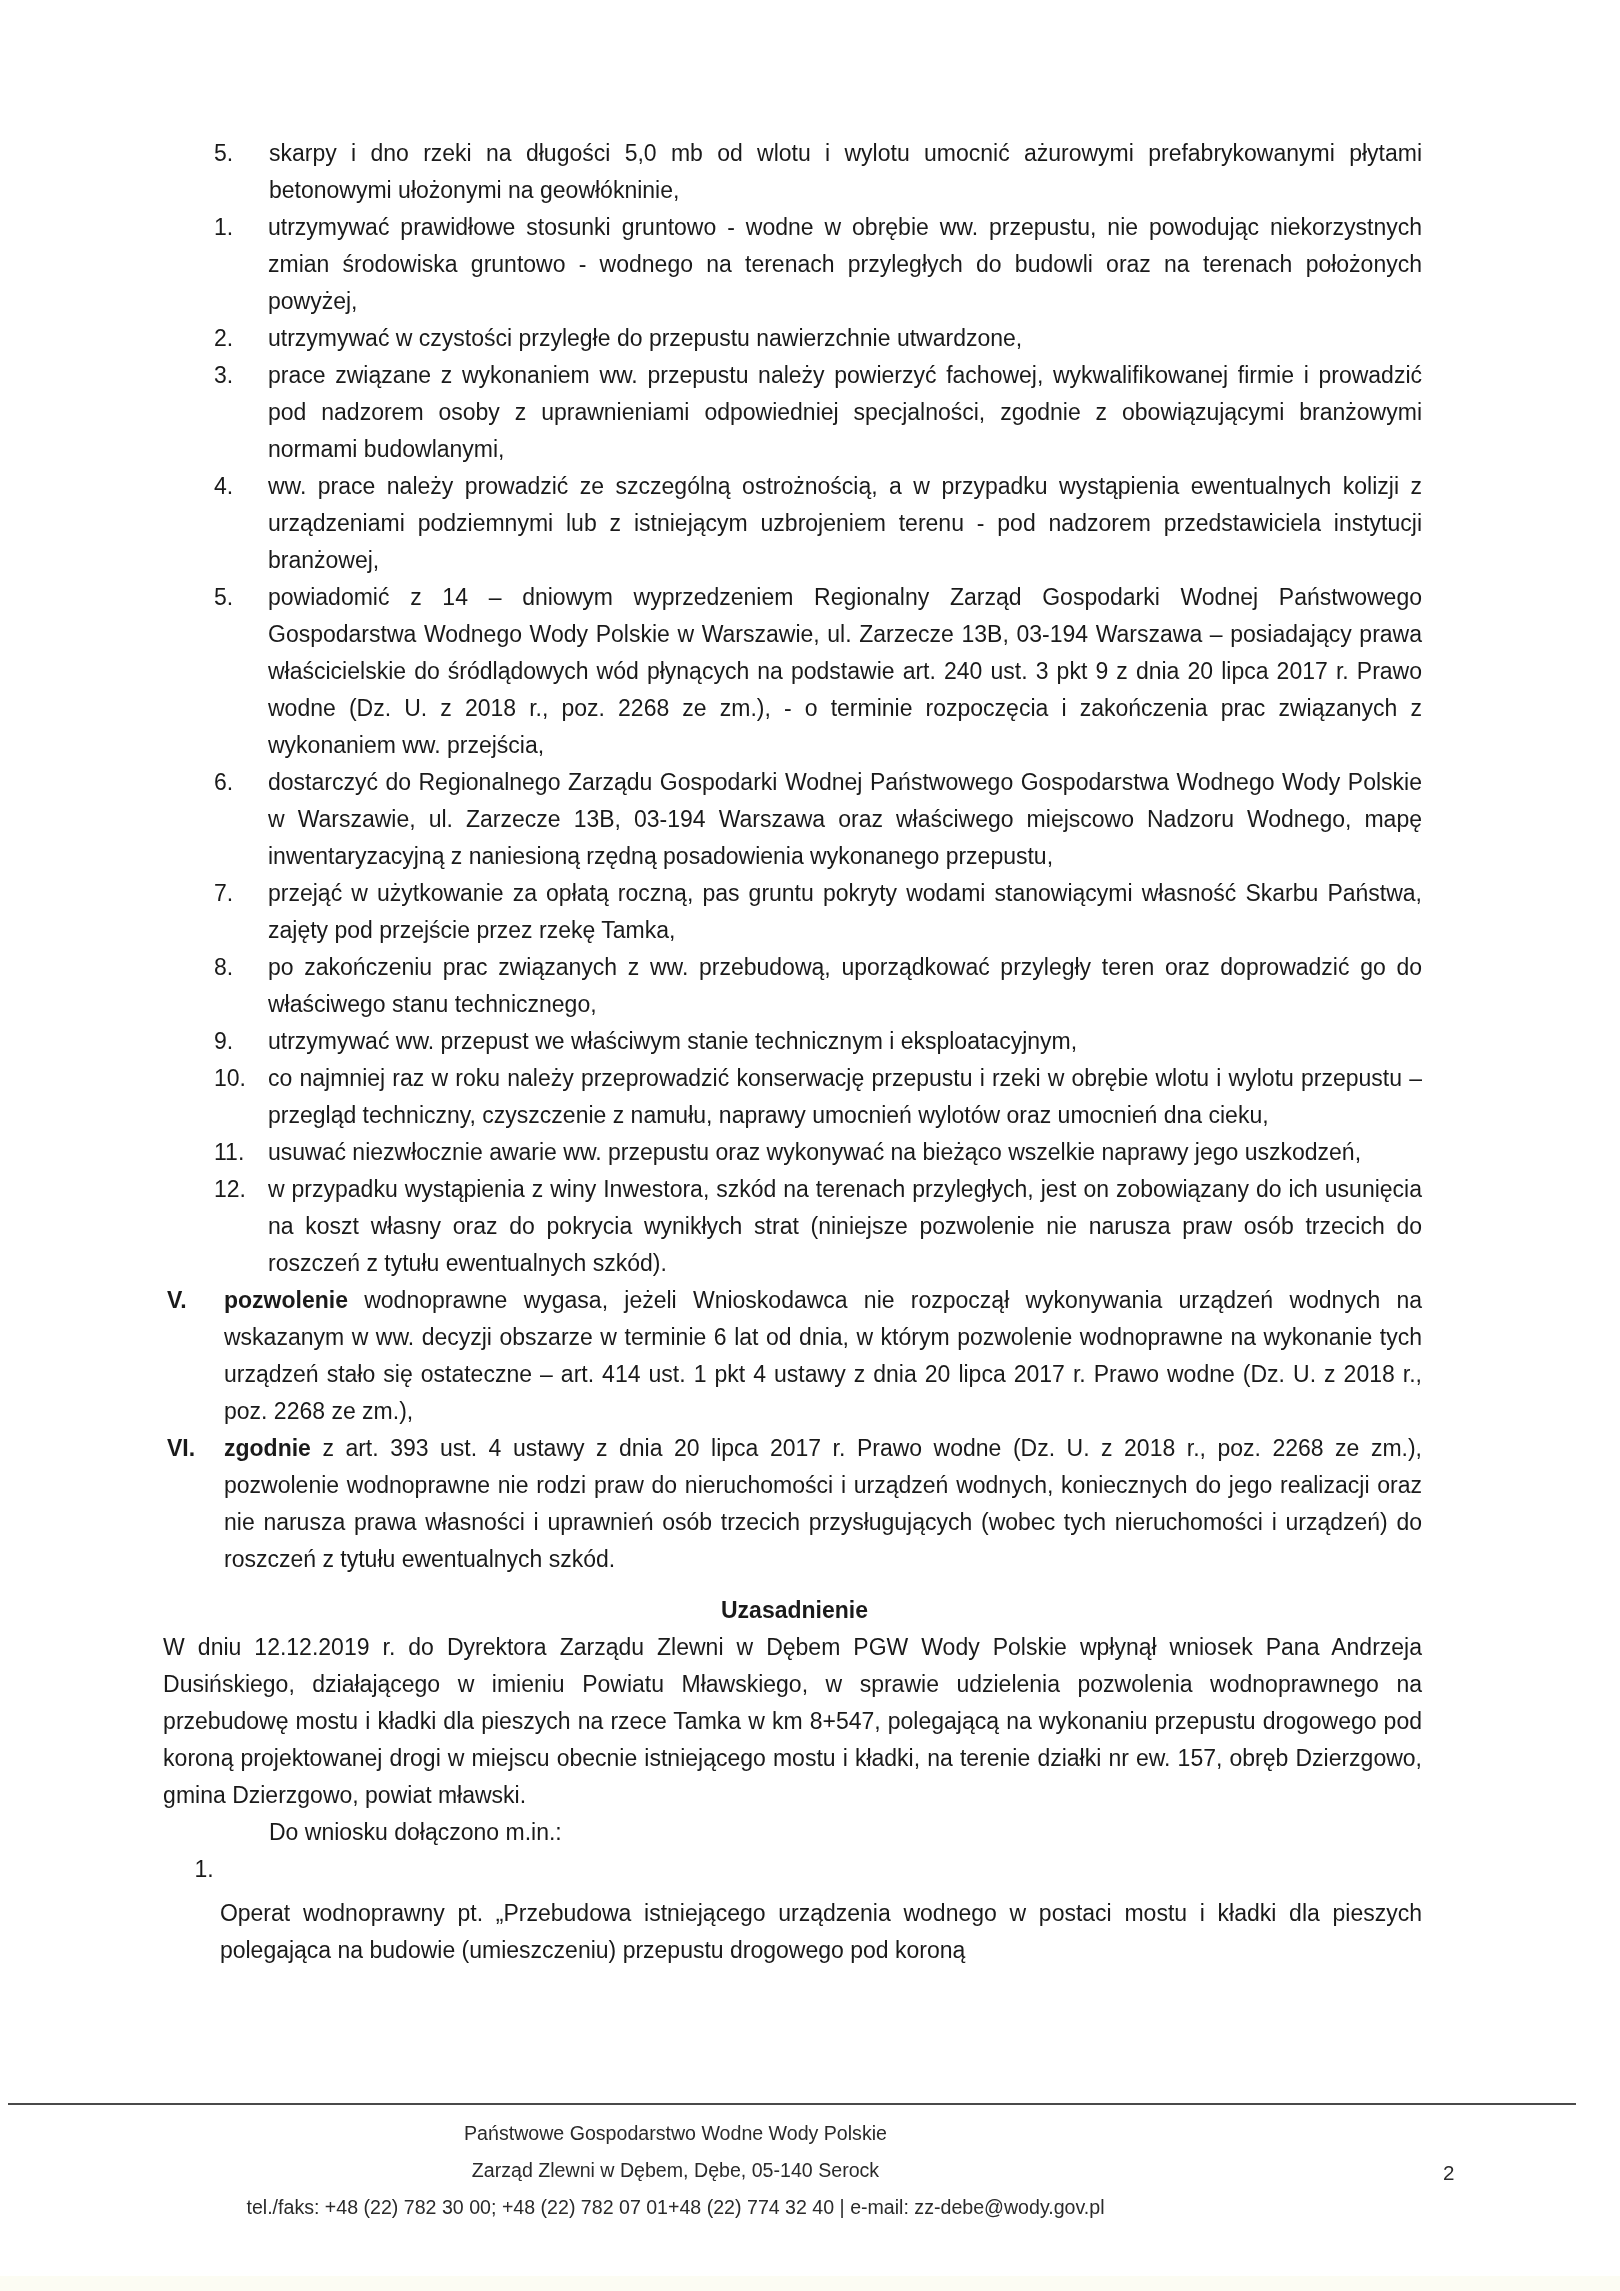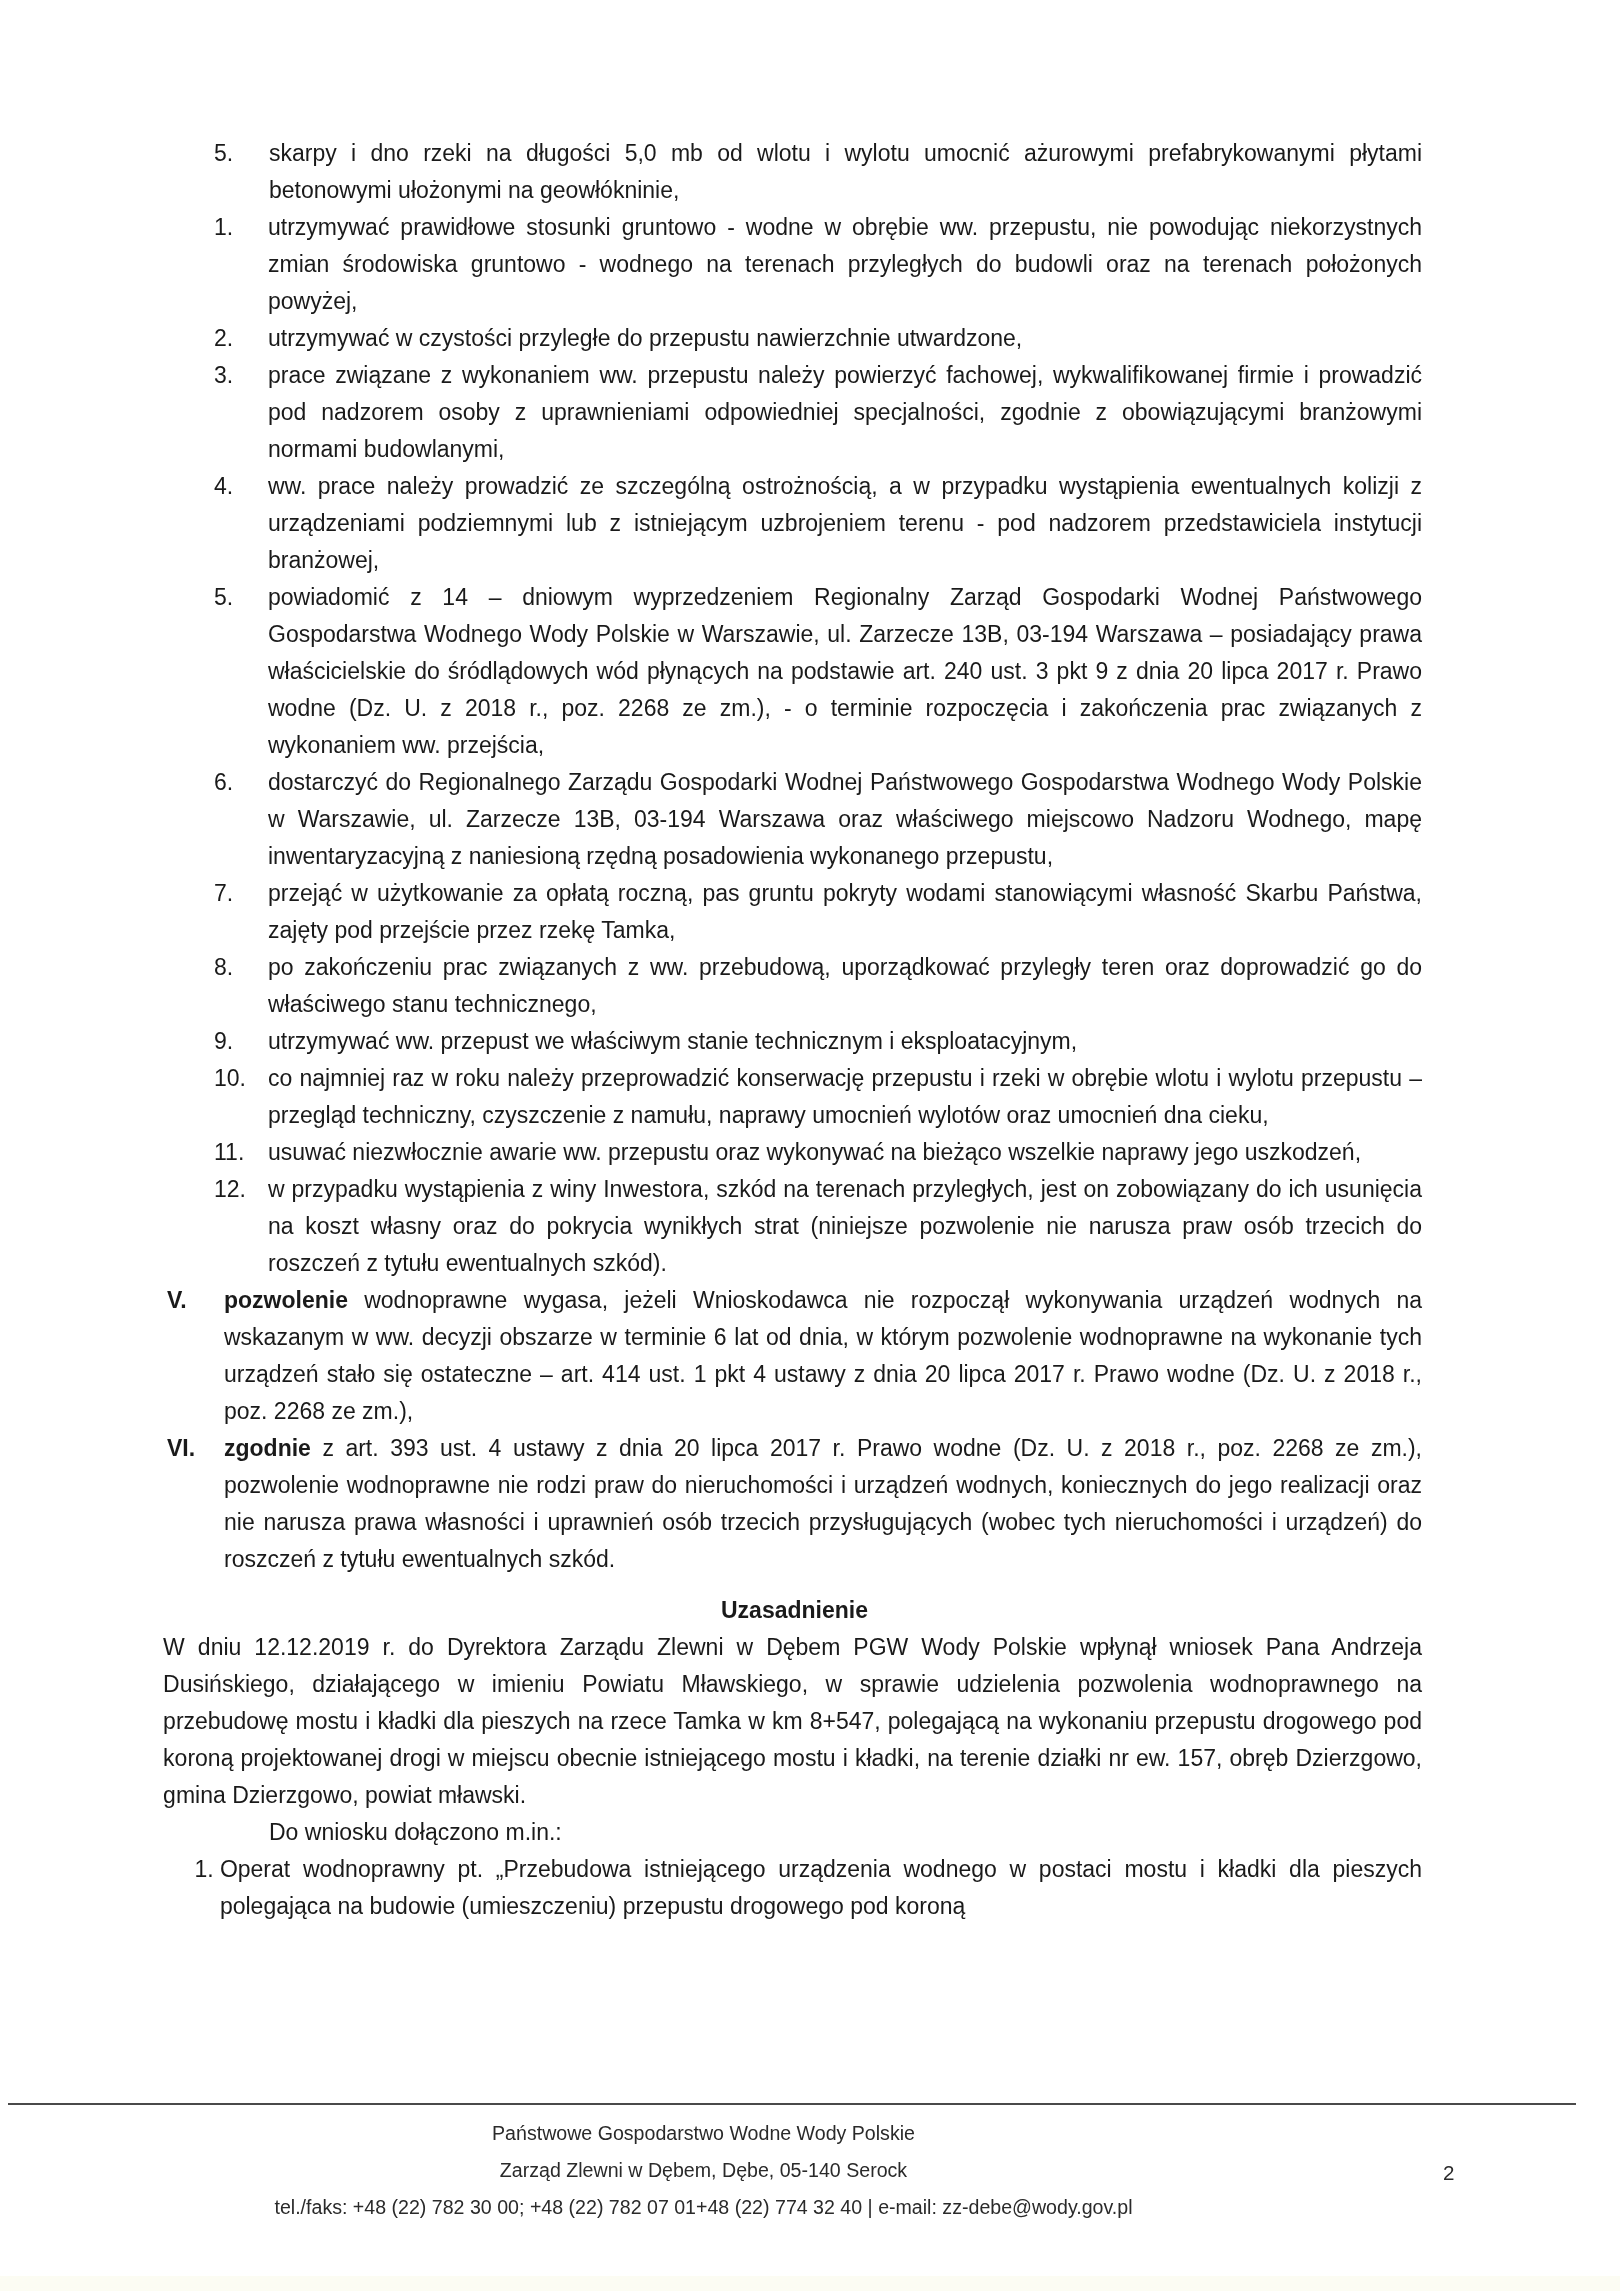--- a/index.html
+++ b/index.html
@@ -15,24 +15,24 @@
   .lvl2 .num { width: 55px; }
   .lvl1 .num { width: 57px; font-weight: bold; }
   .lvl1 { padding-left: 0px; }
   .lvl2.top .num { width: 54px; }
   b { font-weight: bold; }
   .heading { text-align: center; font-weight: bold; margin-top: 13.7px; }
   .para { text-align: justify; margin-left: -3.9px; }
   .para-indent { padding-left: 102px; }
   .att { display: flex; padding-left: 27.4px; }
   .att .num { width: 25.5px; flex: 0 0 auto; }
-  .att .txt { flex: 1; text-align: justify; text-align-last: left; }
+  .att .txt { flex: 1; text-align: justify; text-align-last: left; margin-top: 44px; }
   .rule { position: absolute; left: 7.8px; top: 2103px; width: 1568px; height: 2px; background: #4a4a4a; }
   .footer { position: absolute; left: 0; top: 2115px; width: 1351px; text-align: center;
-            font-size: 19.6px; line-height: 37px; color: #2a2a2a; padding-left: 28px; }
+            font-size: 19.6px; line-height: 37px; color: #2a2a2a; }
   .footer-line3 { position: relative; text-align: center; }
   .page-number { position: absolute; left: 1443px; top: 2161px; font-size: 20.6px; color: #2a2a2a; }
   .bottom-band { position: absolute; left: 0; top: 2276px; width: 1620px; height: 15.7px; background: #fcfcf3; }
 </style>
 </head>
 <body>
 
 <div class="page">
   <div class="content">
 

